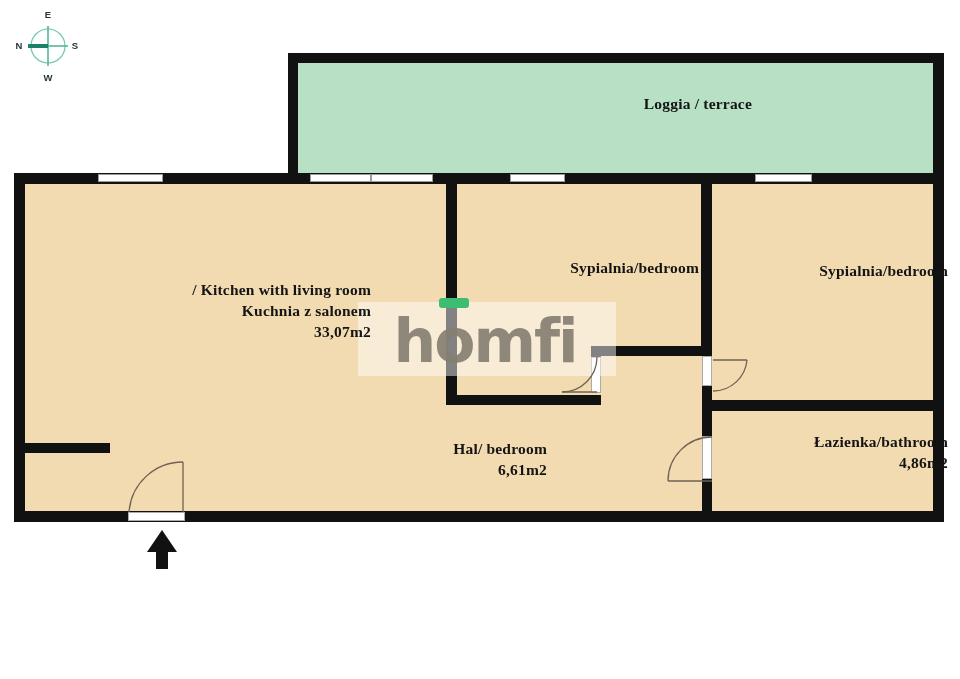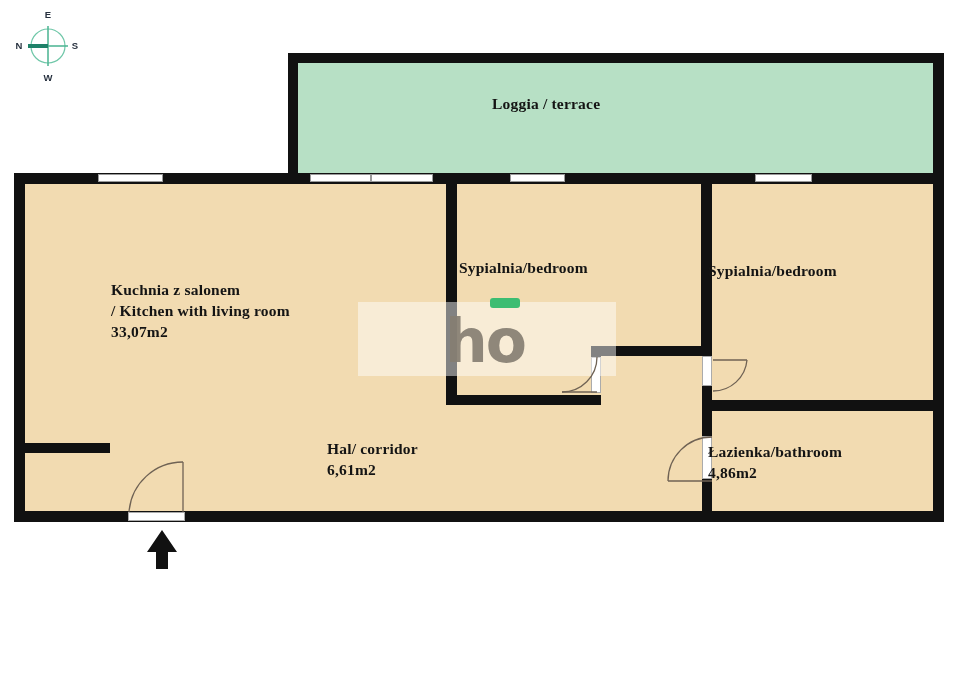--- a/index.html
+++ b/index.html
@@ -3,21 +3,21 @@
 <meta charset="utf-8">
 <style>
   html,body{margin:0;padding:0;background:#ffffff;}
   #canvas{position:relative;width:960px;height:679px;background:#ffffff;overflow:hidden;
           font-family:"Liberation Serif",serif;}
   .fill{position:absolute;}
   .wall{position:absolute;background:#111111;}
   .win{position:absolute;background:#ffffff;border:1px solid #9a9a9a;box-sizing:border-box;}
   .wintick{position:absolute;background:#9a9a9a;}
   .gap{position:absolute;background:#ffffff;border:1px solid #ababab;box-sizing:border-box;}
-  .label{position:absolute;text-align:left;font-weight:bold;font-size:15.5px;
+  .label{position:absolute;text-align:right;font-weight:bold;font-size:15.5px;
          line-height:21px;color:#141414;letter-spacing:.2px;}
   #watermark-band{position:absolute;left:358px;top:302px;width:258px;height:74px;
          background:rgba(255,255,255,0.48);}
   #watermark{position:absolute;left:365px;top:299px;width:240px;height:78px;
          display:flex;justify-content:center;align-items:flex-end;
          font-family:"DejaVu Sans",sans-serif;font-weight:bold;font-size:60px;
          color:rgba(134,126,114,0.92);letter-spacing:-2px;line-height:72px;}
   #watermark .part{position:relative;}
   #watermark .macron{position:absolute;left:50%;transform:translateX(-50%);top:-7px;
          width:30px;height:10px;border-radius:3px;background:#3dbd72;}
@@ -57,20 +57,21 @@
 
   <div class="gap" style="left:591px;top:357px;width:10px;height:36px;"></div>
   <div class="gap" style="left:702px;top:356px;width:10px;height:30px;"></div>
   <div class="gap" style="left:702px;top:436px;width:10px;height:43px;"></div>
   <div class="gap" style="left:128px;top:512px;width:57px;height:9px;"></div>
 
   <div id="watermark-band"></div>
   <div id="watermark">
     <span class="part">h</span>
     <span class="part"><span>o</span><span class="macron"></span></span>
+    <span class="part">mfi</span>
   </div>
 
   <svg class="overlay" width="960" height="679" viewBox="0 0 960 679">
     <g stroke="#6f6254" stroke-width="1.3" fill="none">
       <path d="M 562,392 A 35,35 0 0 0 597,357"></path>
       <line x1="562" y1="392" x2="597" y2="392"></line>
       <path d="M 747,360 A 34,34 0 0 1 713,391"></path>
       <line x1="713" y1="360" x2="747" y2="360"></line>
       <path d="M 712,437 A 44,44 0 0 0 668,481"></path>
       <line x1="668" y1="481" x2="712" y2="481"></line>
@@ -91,36 +92,36 @@
       <text x="38" y="81">W</text>
       <text x="9" y="49">N</text>
     </g>
   </svg>
 
   <div class="label" style="left:492px;top:93px;width:260px;">
     <div>Loggia / terrace</div>
   </div>
 
   <div class="label" style="left:111px;top:279px;width:260px;">
+    <div>/ Kitchen with living room</div>
     <div>Kuchnia z salonem</div>
-    <div>/ Kitchen with living room</div>
     <div>33,07m2</div>
   </div>
 
   <div class="label" style="left:459px;top:257px;width:240px;">
     <div>Sypialnia/bedroom</div>
   </div>
 
   <div class="label" style="left:708px;top:260px;width:240px;">
     <div>Sypialnia/bedroom</div>
   </div>
 
   <div class="label" style="left:327px;top:438px;width:220px;">
-    <div>Hal/ corridor</div>
+    <div>Hal/ bedroom</div>
     <div>6,61m2</div>
   </div>
 
-  <div class="label" style="left:708px;top:441px;width:240px;">
+  <div class="label" style="left:708px;top:431px;width:240px;">
     <div>Łazienka/bathroom</div>
     <div>4,86m2</div>
   </div>
 
 </div>
 
 </body></html>

